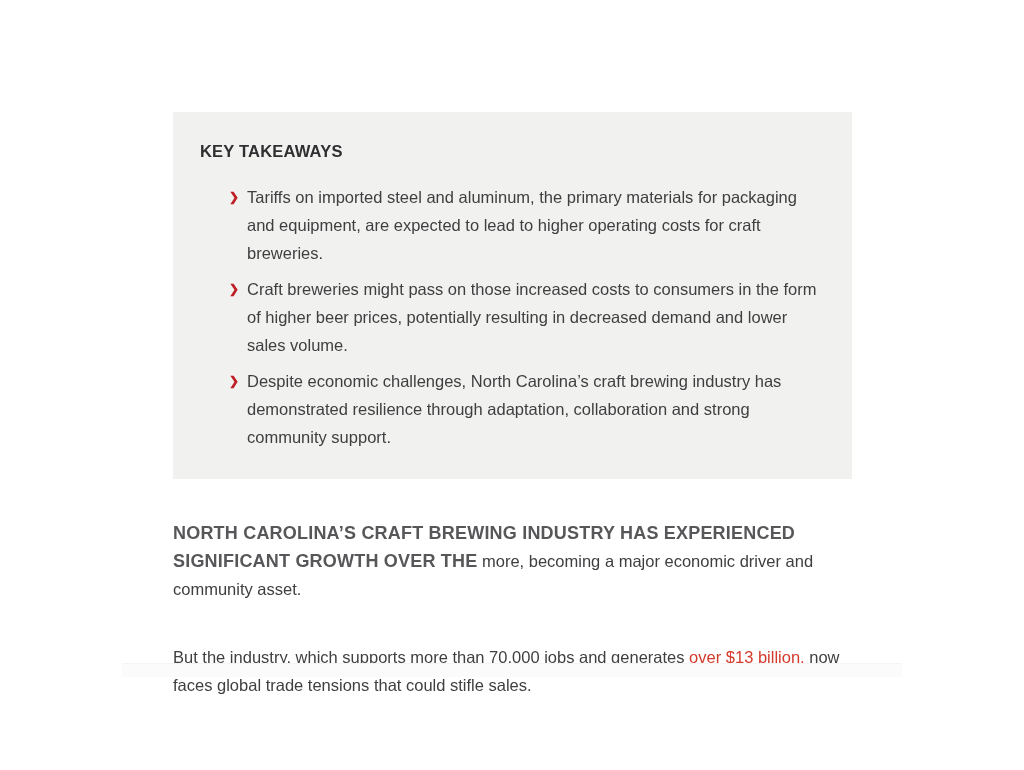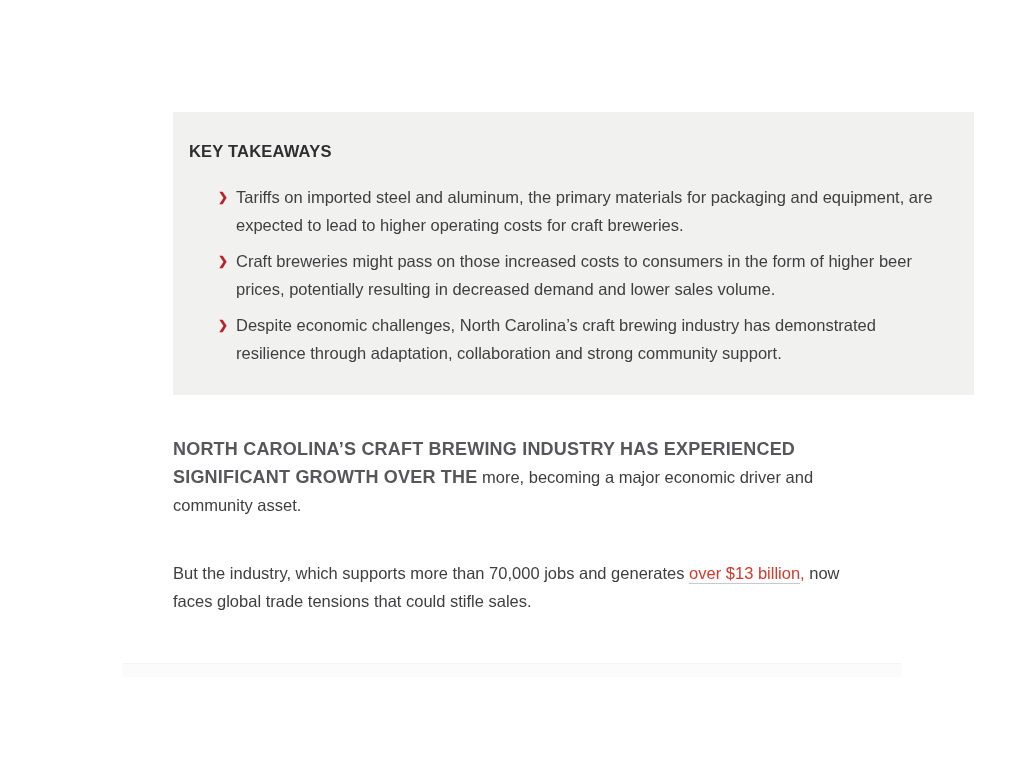--- a/index.html
+++ b/index.html
@@ -21,22 +21,22 @@
     overflow: hidden;
   }
   .content {
     position: absolute;
     left: 173px;
     top: 112px;
     width: 679px;
   }
   .takeaways-box {
     background: var(--box-bg);
-    padding: 30px 32px 28px 16px;
-    width: 801px;
+    padding: 30px 32px 28px 27px;
+    width: 679px;
   }
   .takeaways-title {
     margin: 0 0 22px 0;
     font-size: 16.5px;
     line-height: 19px;
     font-weight: bold;
     letter-spacing: 0.2px;
     color: var(--heading-text);
   }
   .takeaways-list {

